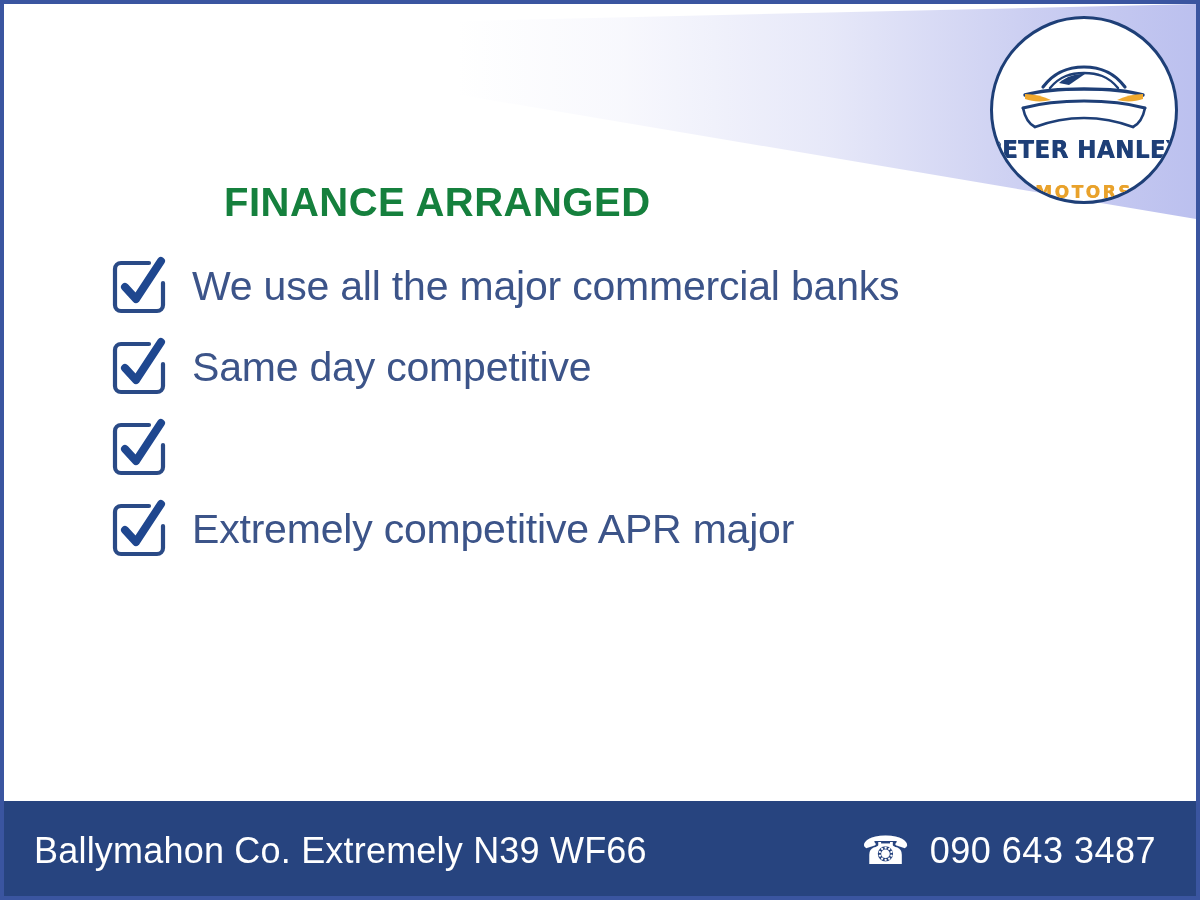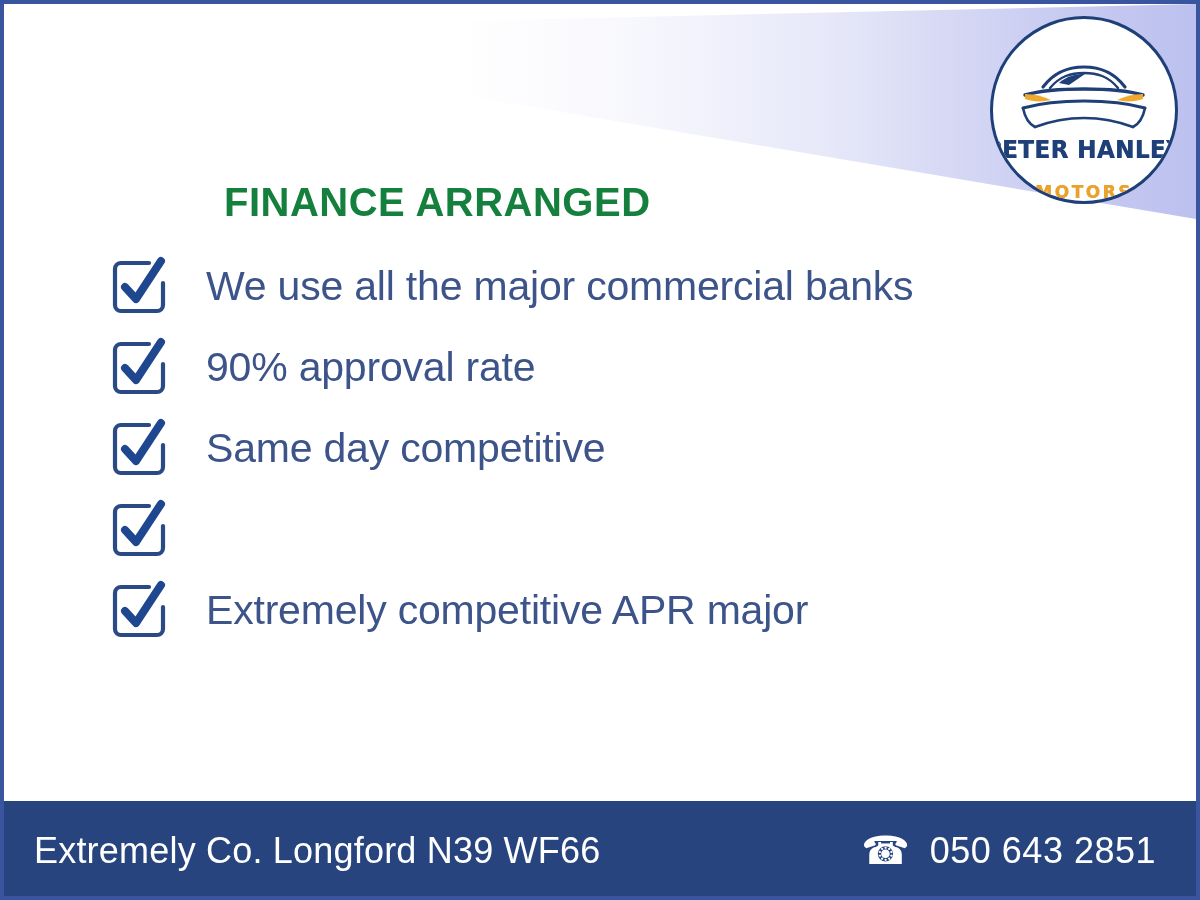--- a/index.html
+++ b/index.html
@@ -106,21 +106,21 @@
     align-items: center;
     height: 81px;
   }
   .check-icon {
     width: 62px;
     height: 62px;
     flex: 0 0 62px;
     display: block;
   }
   .item-text {
-    margin-left: 36px;
+    margin-left: 22px;
     font-size: 41px;
     font-weight: 400;
     color: #3c5489;
     line-height: 1;
     white-space: nowrap;
     letter-spacing: -0.2px;
   }
 
   
   .footer {
@@ -195,27 +195,20 @@
   <div class="list">
 
     <div class="list-item">
       <svg class="check-icon" viewBox="0 0 62 62">
         <path d="M41 7 H13 a6 6 0 0 0 -6 6 v36 a6 6 0 0 0 6 6 h36 a6 6 0 0 0 6 -6 V27" fill="none" stroke="#2a4a86" stroke-width="4.2" stroke-linecap="round"></path>
         <path d="M17 31 L28 43 L53 5" fill="none" stroke="#1f478f" stroke-width="8" stroke-linecap="round" stroke-linejoin="round"></path>
       </svg>
       <div class="item-text">We use all the major commercial banks</div>
     </div>
 
-    <div class="list-item">
-      <svg class="check-icon" viewBox="0 0 62 62">
-        <path d="M41 7 H13 a6 6 0 0 0 -6 6 v36 a6 6 0 0 0 6 6 h36 a6 6 0 0 0 6 -6 V27" fill="none" stroke="#2a4a86" stroke-width="4.2" stroke-linecap="round"></path>
-        <path d="M17 31 L28 43 L53 5" fill="none" stroke="#1f478f" stroke-width="8" stroke-linecap="round" stroke-linejoin="round"></path>
-      </svg>
-      <div class="item-text">90% approval rate</div>
-    </div>
 
     <div class="list-item">
       <svg class="check-icon" viewBox="0 0 62 62">
         <path d="M41 7 H13 a6 6 0 0 0 -6 6 v36 a6 6 0 0 0 6 6 h36 a6 6 0 0 0 6 -6 V27" fill="none" stroke="#2a4a86" stroke-width="4.2" stroke-linecap="round"></path>
         <path d="M17 31 L28 43 L53 5" fill="none" stroke="#1f478f" stroke-width="8" stroke-linecap="round" stroke-linejoin="round"></path>
       </svg>
       <div class="item-text">Same day competitive</div>
     </div>
 
     <div class="list-item">
@@ -230,20 +223,20 @@
         <path d="M41 7 H13 a6 6 0 0 0 -6 6 v36 a6 6 0 0 0 6 6 h36 a6 6 0 0 0 6 -6 V27" fill="none" stroke="#2a4a86" stroke-width="4.2" stroke-linecap="round"></path>
         <path d="M17 31 L28 43 L53 5" fill="none" stroke="#1f478f" stroke-width="8" stroke-linecap="round" stroke-linejoin="round"></path>
       </svg>
       <div class="item-text">Extremely competitive APR major</div>
     </div>
 
 
   </div>
 
   <div class="footer">
-    <div class="footer-address">Extremely Co. Longford N39 WF66</div>
+    <div class="footer-address">Ballymahon Co. Extremely N39 WF66</div>
     <div class="footer-phone">
       <span class="phone-icon">☎</span>
-      <span class="phone-number">050 643 2851</span>
+      <span class="phone-number">090 643 3487</span>
     </div>
   </div>
 
 </div>
 
 </body></html>

